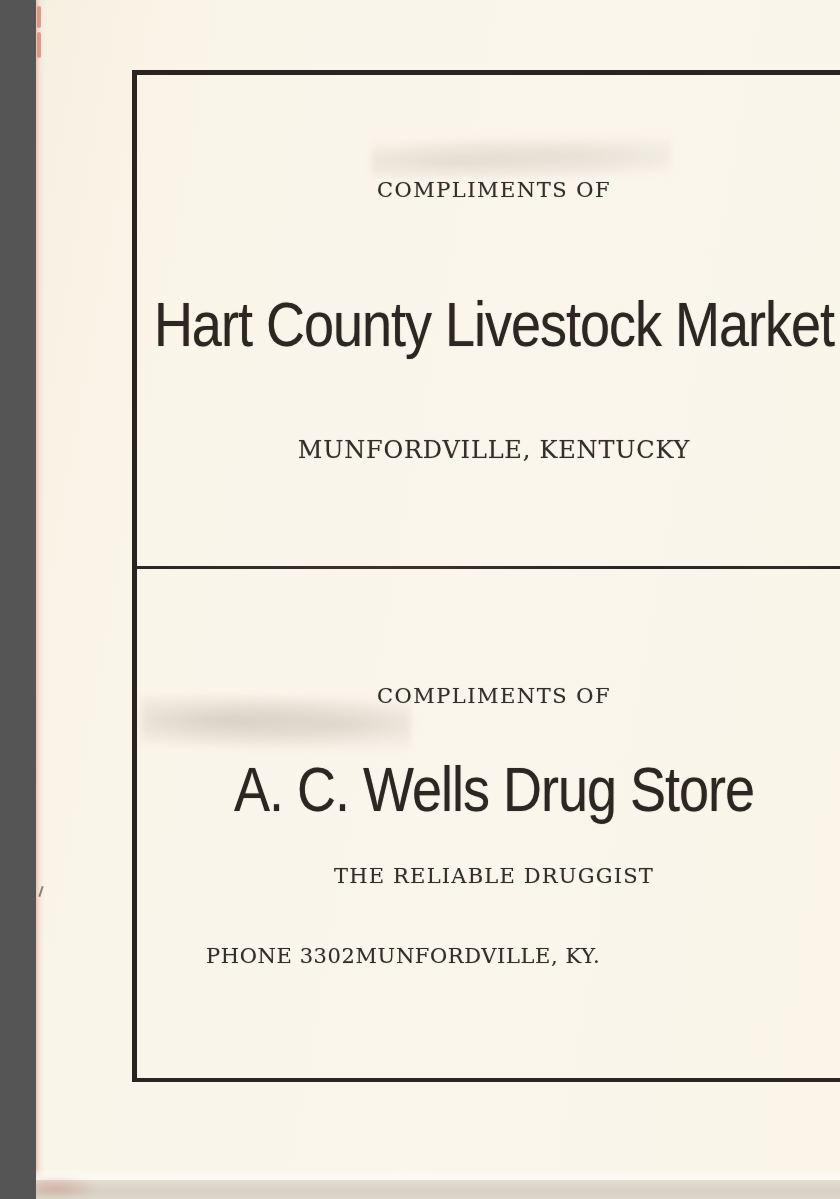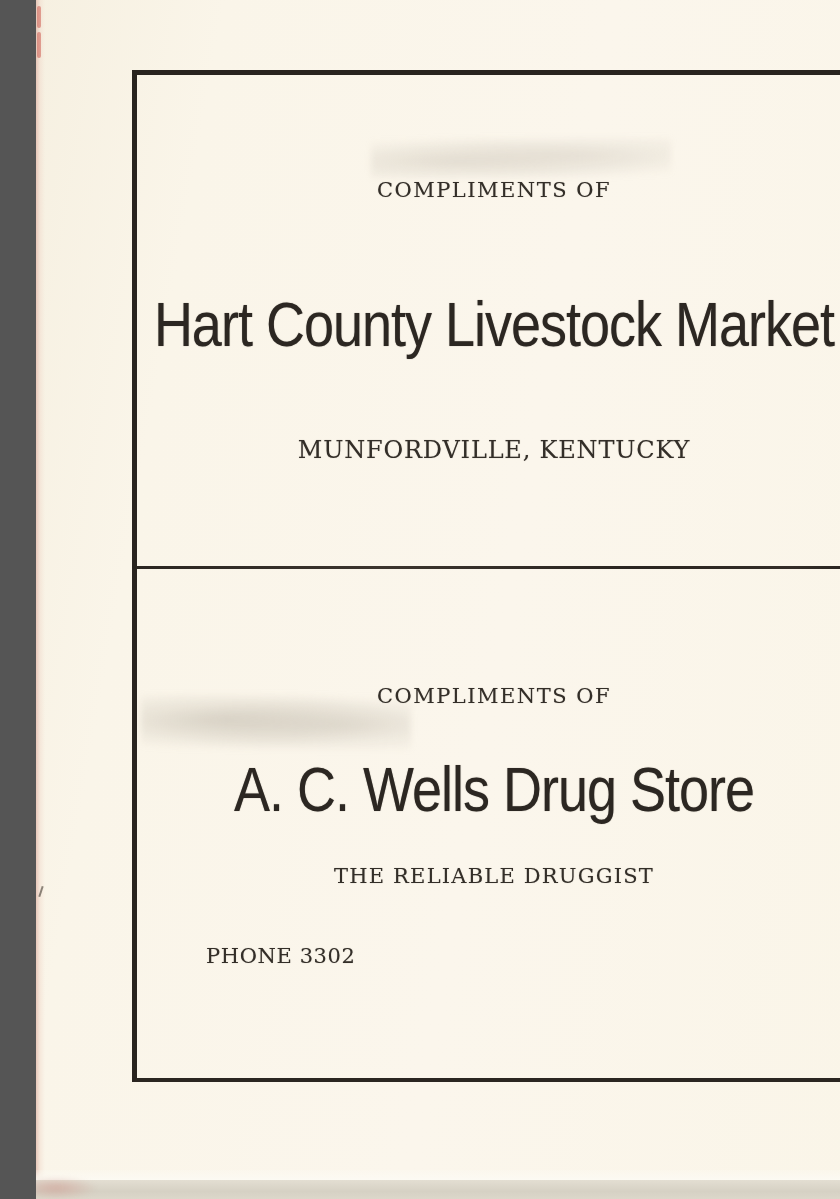--- a/index.html
+++ b/index.html
@@ -173,15 +173,16 @@
   <div class="tline eyebrow top">COMPLIMENTS OF</div>
   <div class="tline big-title t1">Hart County Livestock Market</div>
   <div class="tline serif-sub loc1">MUNFORDVILLE, KENTUCKY</div>
 
   <div class="tline eyebrow bottom">COMPLIMENTS OF</div>
   <div class="tline big-title t2">A. C. Wells Drug Store</div>
   <div class="tline serif-sub tagline">THE RELIABLE DRUGGIST</div>
 
   <div class="bottom-row">
     <span>PHONE 3302</span>
+    <span>MUNFORDVILLE, KY.</span>
   </div>
 
 </div>
 
 </body></html>

